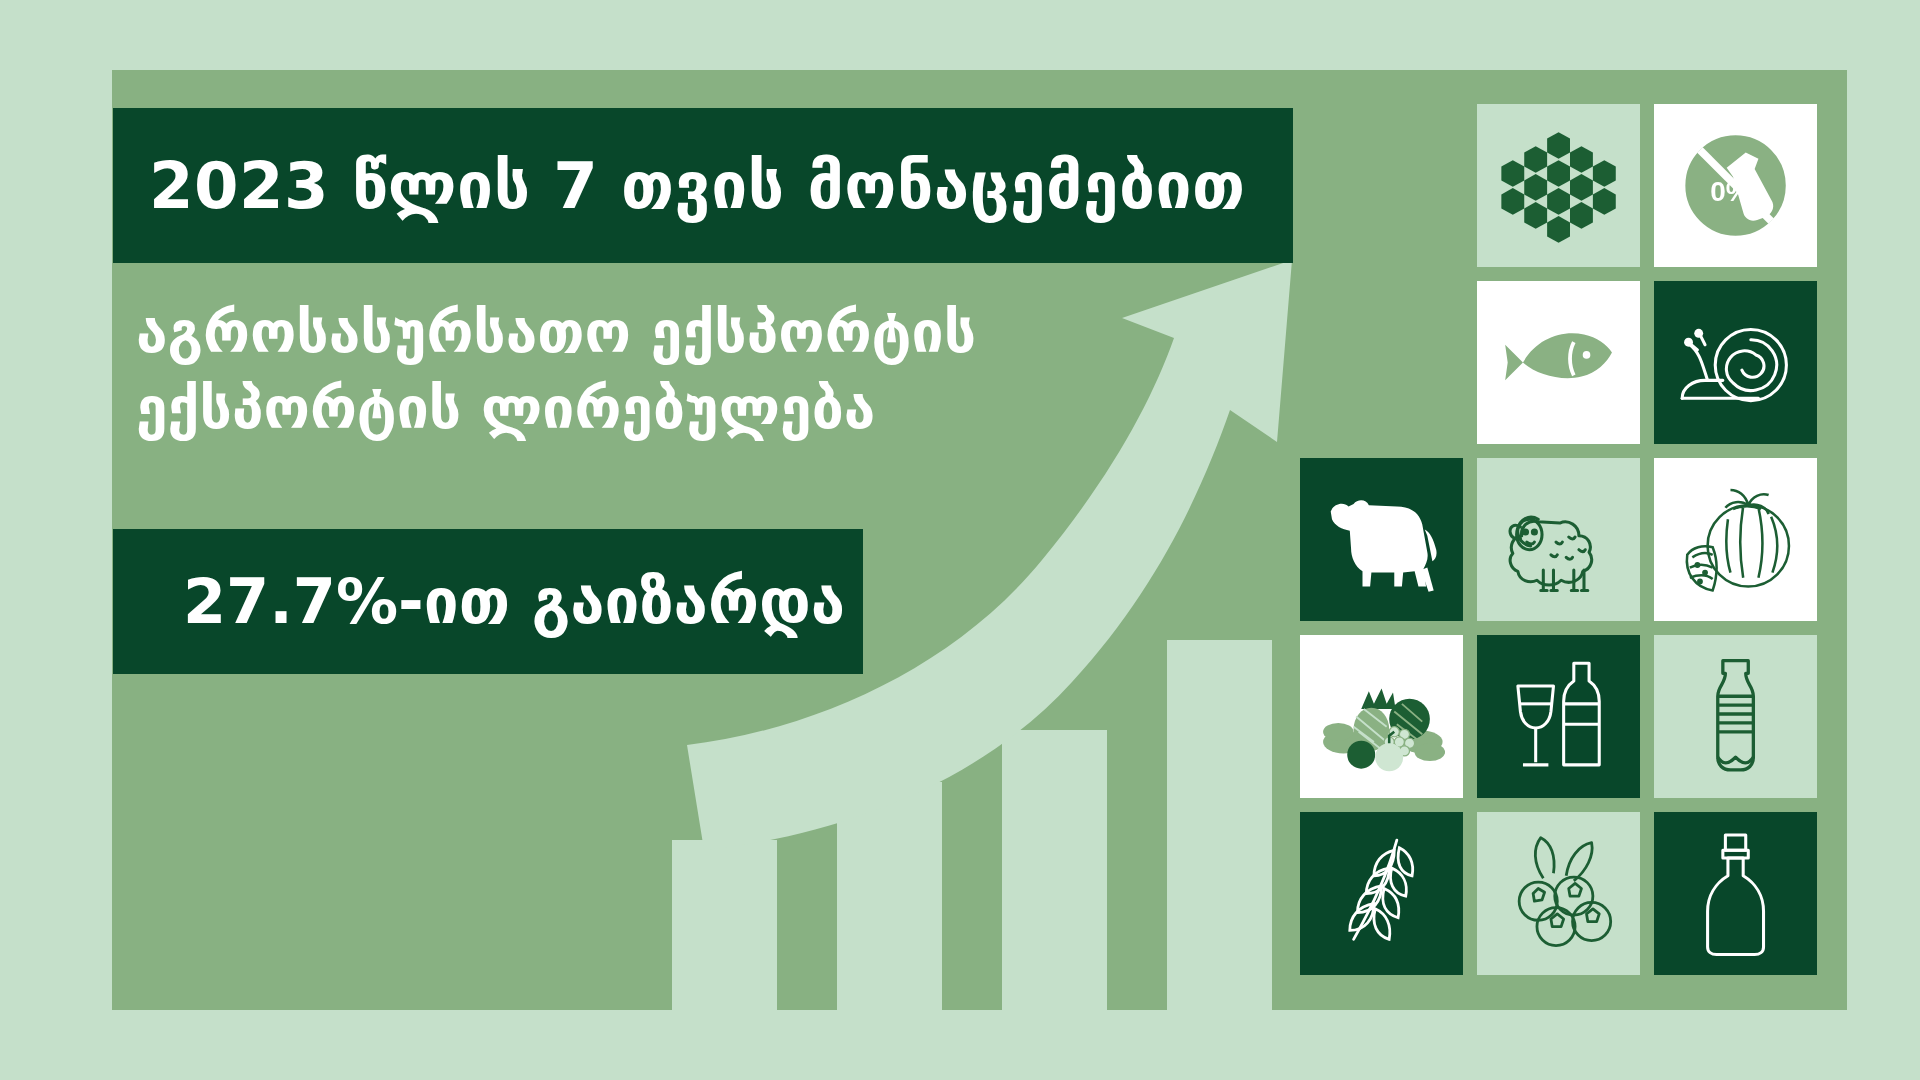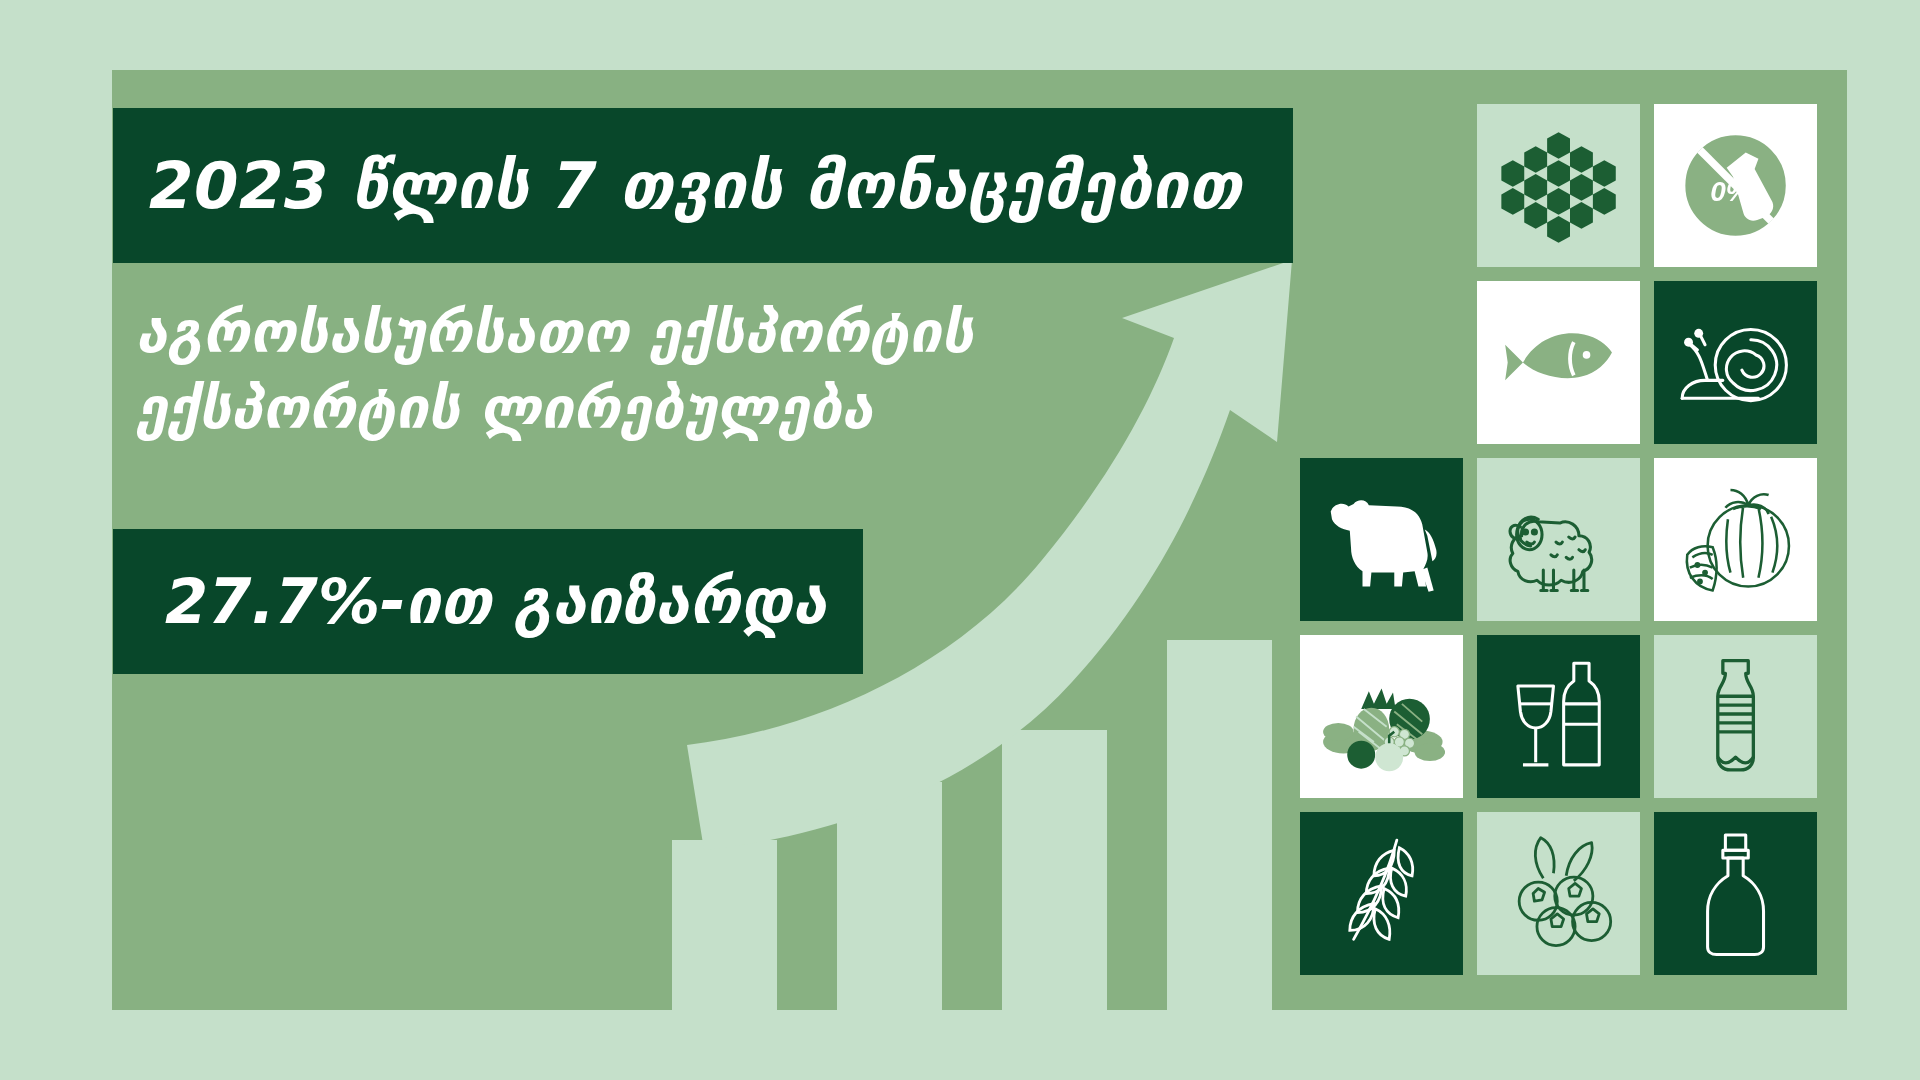--- a/index.html
+++ b/index.html
@@ -6,21 +6,20 @@
   html, body {
     width: 1920px; height: 1080px;
     background: #c5e0ca;
     font-family: "Liberation Sans", sans-serif;
     overflow: hidden;
   }
   #stage {
     position: relative;
     width: 1920px; height: 919px;
     background: var(--page-bg, #c5e0ca);
-    font-style: italic;
   }
 
   
   #panel {
     position: absolute;
     left: 112px; top: 70px;
     width: 1735px; height: 940px;
     background: #88b182;
   }
 
@@ -60,20 +59,21 @@
     font-size: 57px;
     font-weight: bold;
     line-height: 1.33;
     font-family: "DejaVu Sans", "Liberation Sans", sans-serif;
   }
   .sub-line { display: block; white-space: nowrap; }
   #pct-box {
     left: 113px; top: 529px;
     width: 750px; height: 145px;
     padding-left: 52px;
+    justify-content: center;
   }
   #pct-text {
     color: #ffffff;
     font-size: 62px;
     font-weight: bold;
     white-space: nowrap;
     font-family: "DejaVu Sans", "Liberation Sans", sans-serif;
   }
 
   

